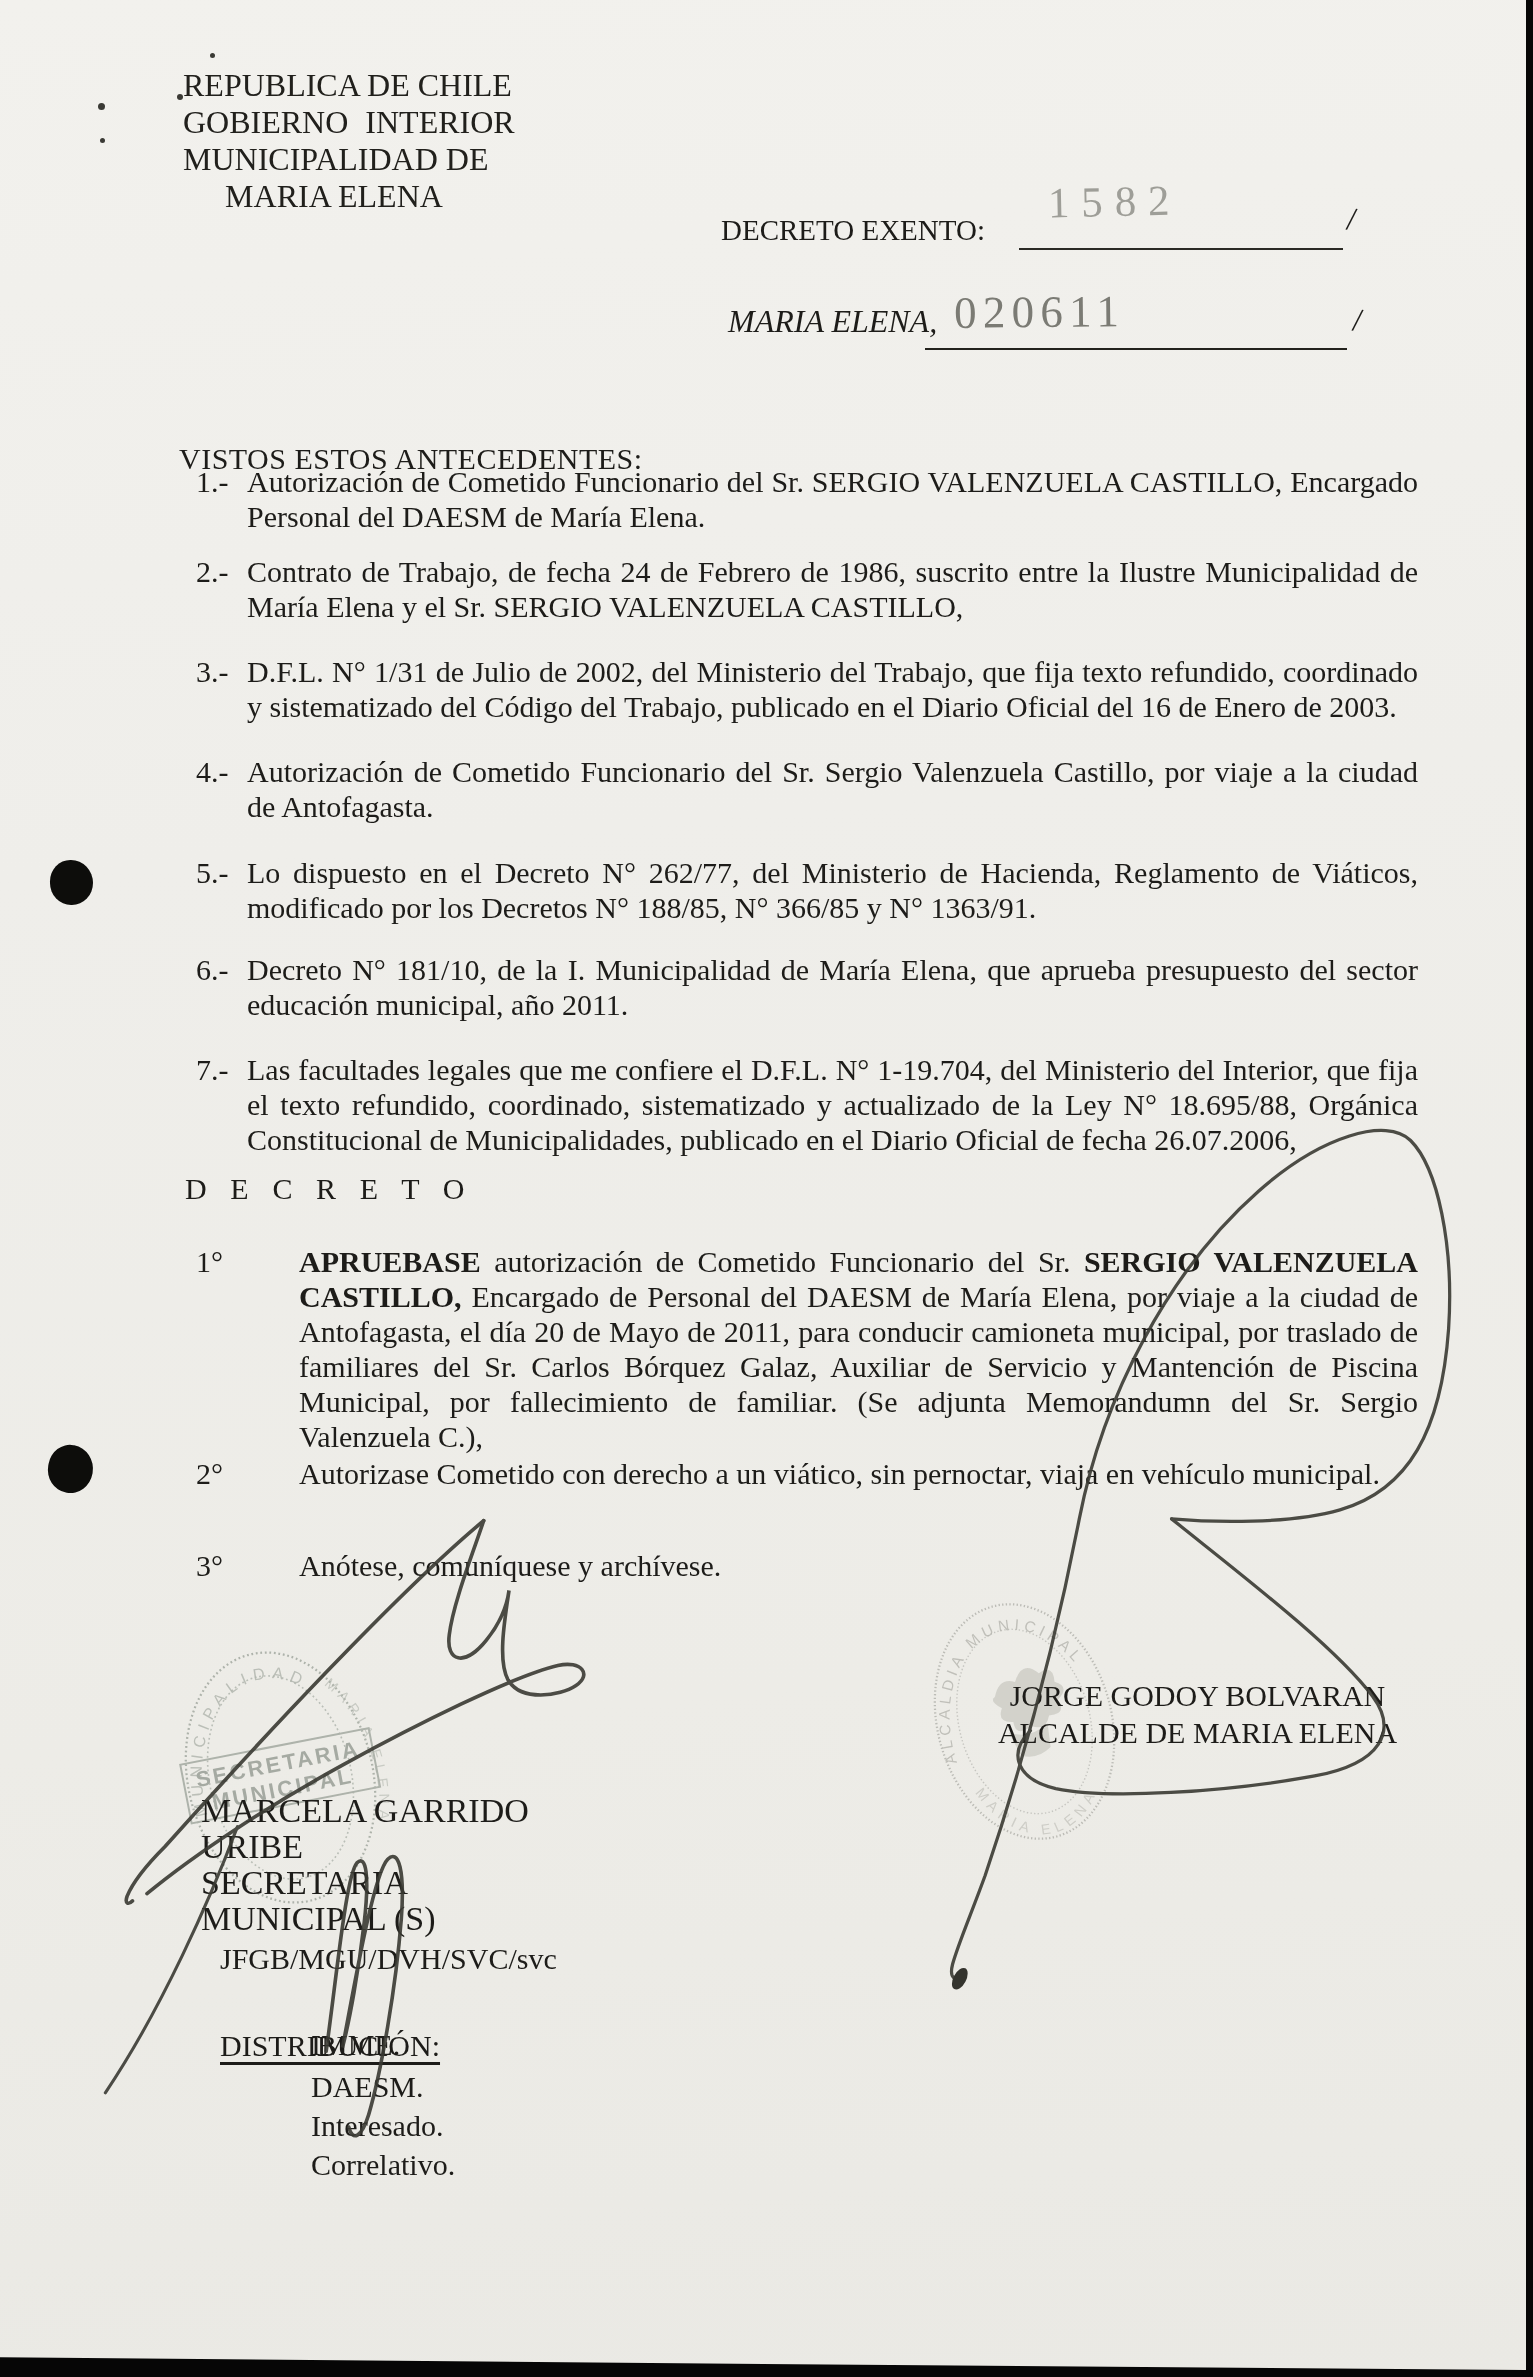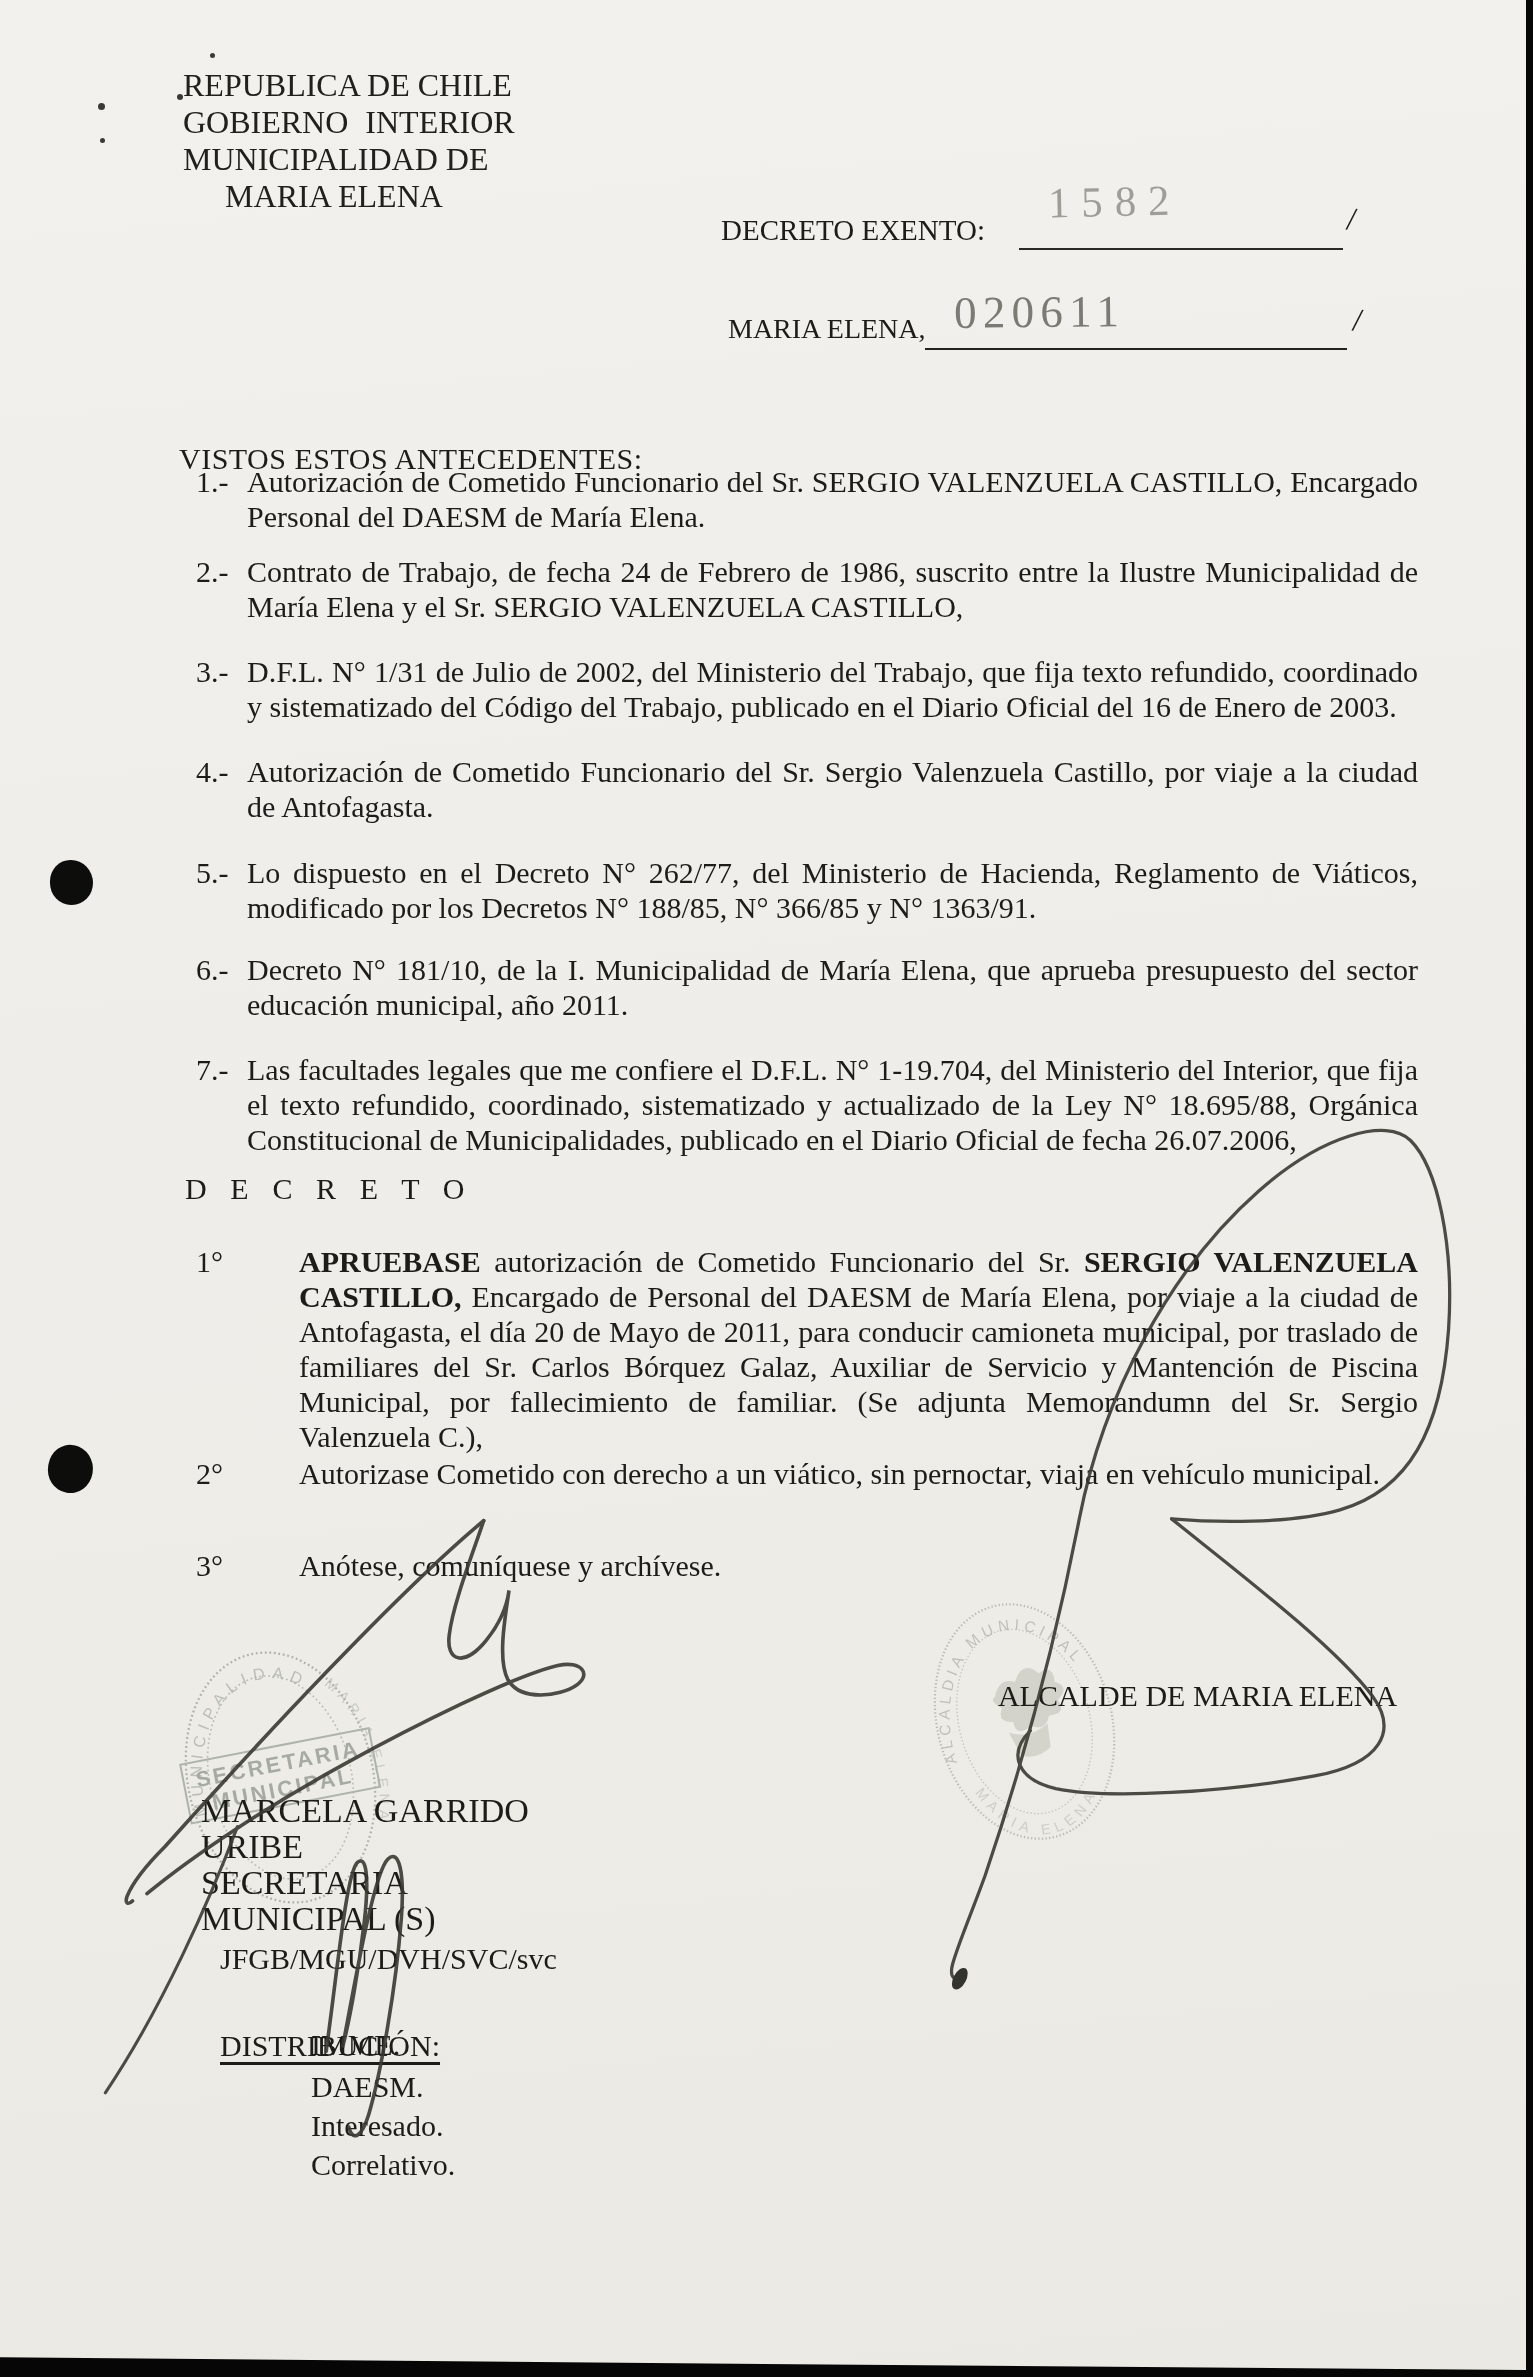--- a/index.html
+++ b/index.html
@@ -12,21 +12,21 @@
   
   .letterhead{left:183px;top:67px;width:302px;text-align:center;font-size:32px;line-height:37px;color:#21201c;}
   .letterhead .lh-line{white-space:nowrap;}
   .letterhead .lh-line:nth-child(2){word-spacing:9px;}
   .speck{position:absolute;background:#3a3a35;border-radius:50%;}
   
   .decree-label{left:721px;top:214px;font-size:29px;}
   .decree-number{left:1048px;top:177px;font-size:43px;letter-spacing:11.8px;color:#8d8d86;opacity:.82;transform:rotate(-1.2deg);}
   .rule1{left:1019px;top:223px;width:324px;height:25px;border-bottom:2.7px solid #2b2a25;}
   .slash1{left:1347px;top:201px;font-size:33px;transform:rotate(8deg);}
-  .city-label{left:728px;top:313px;font-size:28px;}
+  .city-label{left:728px;top:303px;font-size:32px;font-style:italic;}
   .date-stamp{left:954px;top:286px;font-size:45px;letter-spacing:6.3px;color:#6f6f68;opacity:.9;transform:rotate(-0.6deg);}
   .rule2{left:925px;top:319px;width:422px;height:29px;border-bottom:2.7px solid #23221d;}
   .slash2{left:1353px;top:302px;font-size:33px;transform:rotate(8deg);}
   
   .vistos-title{left:179px;top:442px;font-size:30px;letter-spacing:0.5px;}
   .vitem{position:absolute;left:196px;width:1222px;font-size:30px;line-height:35px;}
   .vnum{position:absolute;left:0;top:0;}
   .vtext{margin-left:51px;text-align:justify;}
   .v1{top:464px}.v2{top:554px}.v3{top:654px}.v4{top:754px}.v5{top:855px}.v6{top:952px}.v7{top:1052px}
   
@@ -166,20 +166,21 @@
   <div class="ditem d3">
     <span class="vnum">3°</span>
     <div class="dtext">Anótese, comuníquese y archívese.</div>
   </div>
 
   <div class="abs secretary-block">
     <div>MARCELA GARRIDO URIBE</div>
     <div>SECRETARIA MUNICIPAL (S)</div>
   </div>
   <div class="abs mayor-block">
+    <div>JORGE GODOY BOLVARAN</div>
     <div>ALCALDE DE MARIA ELENA</div>
   </div>
 
   <div class="abs initials">JFGB/MGU/DVH/SVC/svc</div>
   <div class="abs dist-label">DISTRIBUCIÓN:</div>
   <div class="dist-item di0">IMME.</div>
   <div class="dist-item di1">DAESM.</div>
   <div class="dist-item di2">Interesado.</div>
   <div class="dist-item di3">Correlativo.</div>
 

